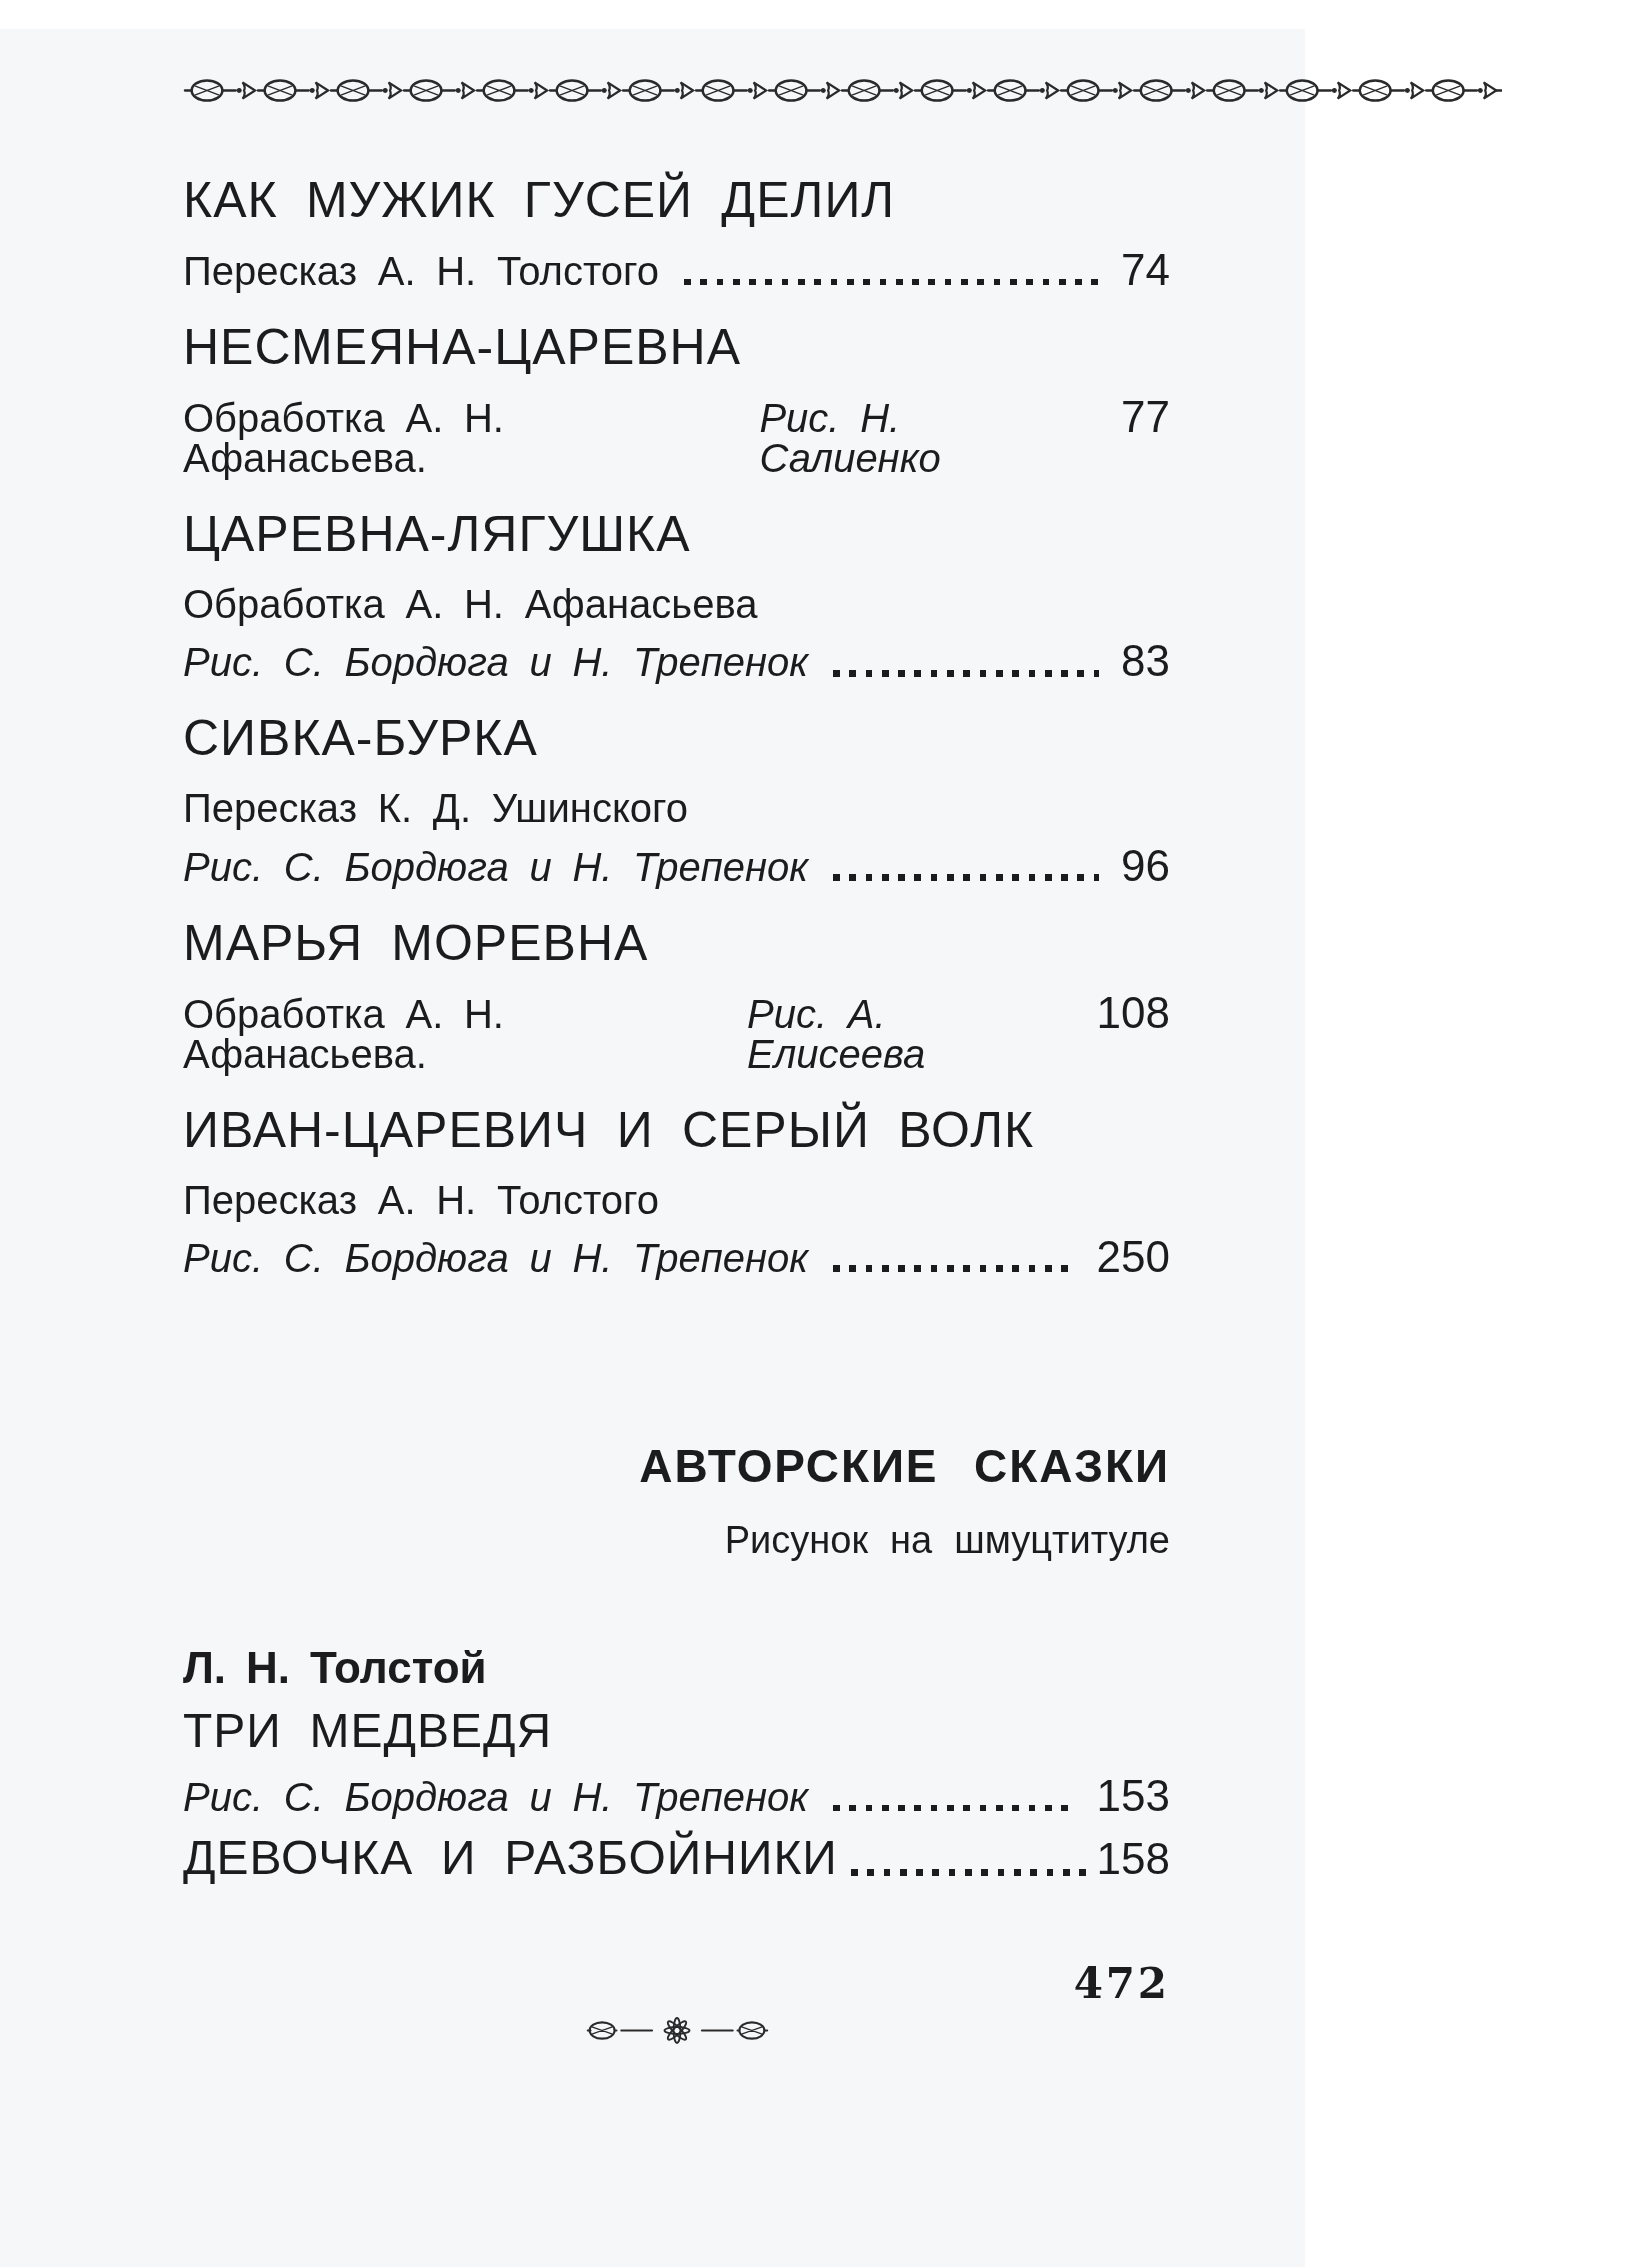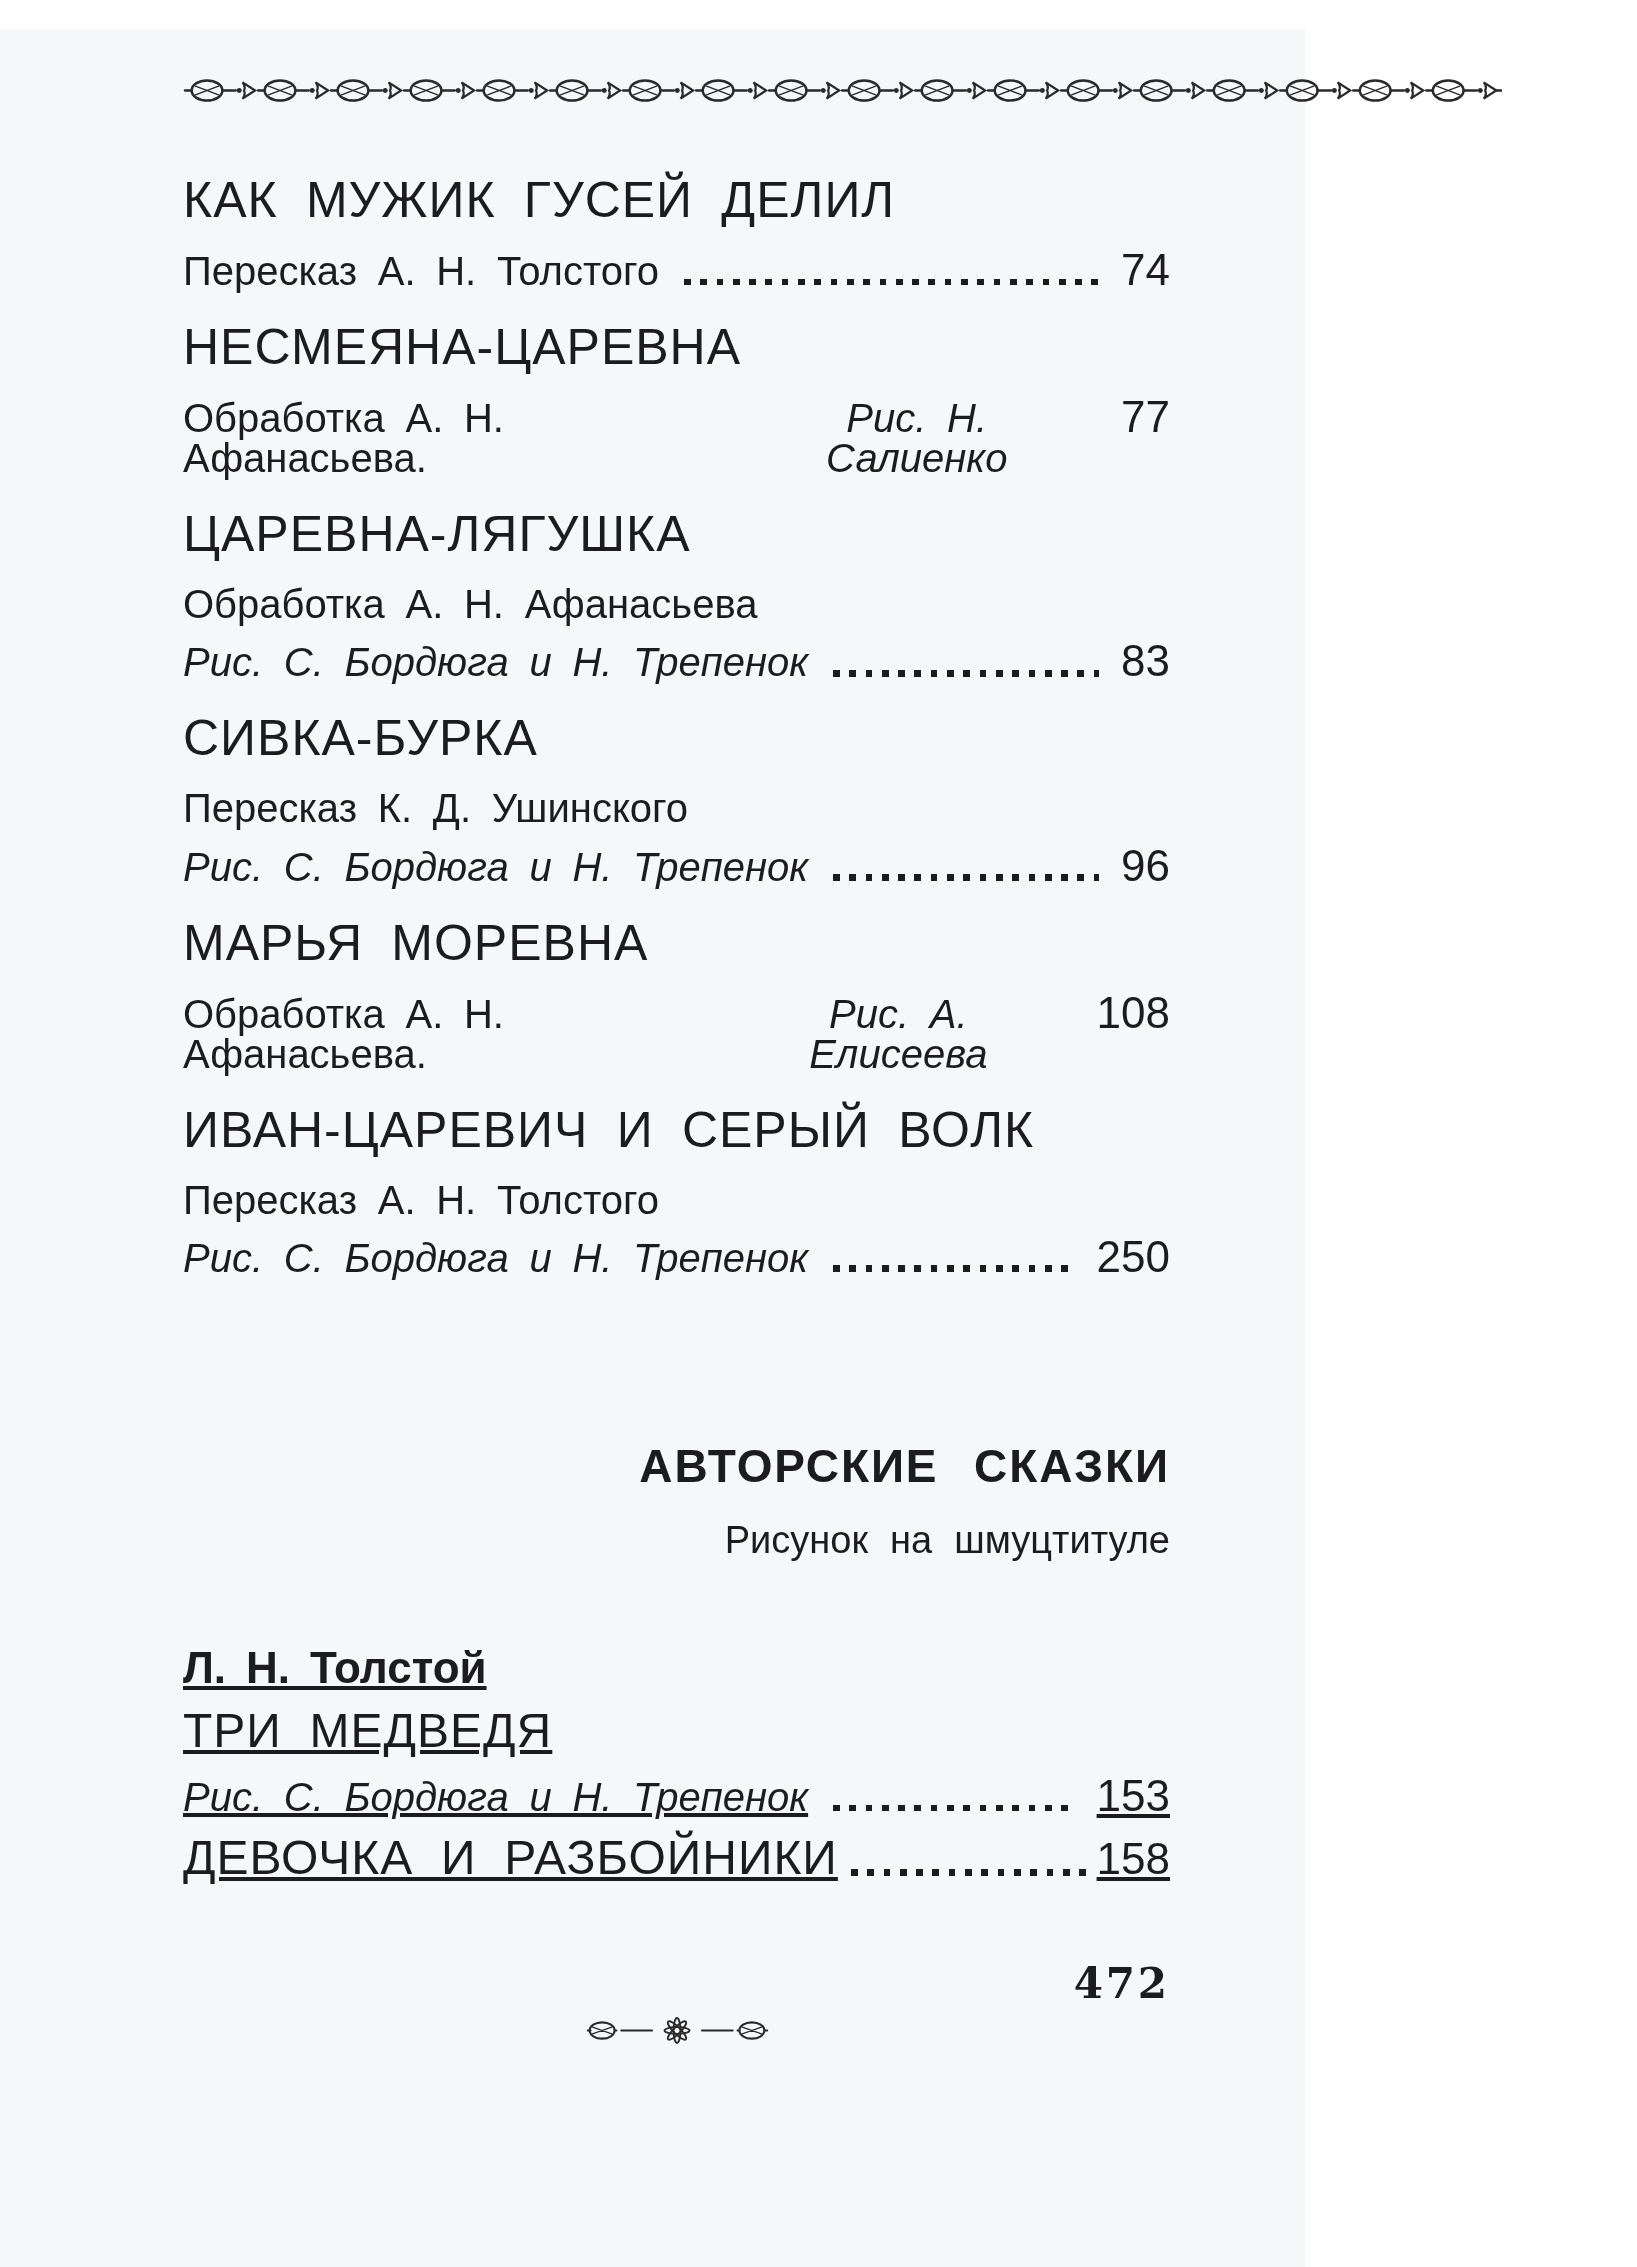--- a/index.html
+++ b/index.html
@@ -9,32 +9,32 @@
   .content{padding:44px 135px 0 183px;}
 
   .ornament{display:block;margin-bottom:67px;}
 
   .entry{margin-bottom:31px;}
   .story-title{font-size:50px;line-height:50px;letter-spacing:1px;word-spacing:13.4px;margin-bottom:25px;}
   .line{font-size:40px;line-height:40px;word-spacing:9.6px;gap:12px;}
   .row{display:flex;align-items:baseline;}
   .line + .line, .line + .row, .row + .row{margin-top:17.3px;}
   .ital{font-style:italic;}
-  .reg + .ital{margin-left:27px;text-align:center;}
+  .reg + .ital{margin-left:27px;}
   .leader{flex:1 1 auto;height:6.7px;align-self:flex-end;margin:0 9.6px 5.8px 13.4px;
           background:repeating-linear-gradient(to right,#1c1c1e 0 6.7px,transparent 6.7px 16.3px);}
   .leader.big{margin-bottom:6.7px;}
   .pagenum{font-size:44px;line-height:40px;white-space:nowrap;}
 
   .section{margin-top:163px;text-align:right;}
   .section-title{font-size:46px;font-weight:bold;letter-spacing:1.9px;word-spacing:21px;line-height:50px;}
   .section-sub{margin-top:29px;font-size:38px;word-spacing:11.5px;line-height:40px;}
   .section-authors{margin-top:11.5px;font-size:38px;font-style:italic;word-spacing:11.5px;line-height:42px;}
 
-  .author-block{margin-top:86px;text-decoration:underline;}
+  .author-block{margin-top:86px;}
   .author-name{font-size:44px;font-weight:bold;line-height:44px;word-spacing:7.7px;}
   .work-title{font-size:48px;line-height:48px;letter-spacing:1px;word-spacing:13.4px;margin-top:17.3px;}
   .work-row{margin-top:21px;}
   .work-title-row{margin-top:13.4px;}
   .work-title-row .wt{font-size:48px;line-height:48px;letter-spacing:1px;word-spacing:13.4px;}
 
   .footer{margin-top:81px;text-align:right;}
   .folio{font-family:"DejaVu Serif",serif;font-weight:bold;font-size:42px;line-height:42px;letter-spacing:2.9px;}
   .flourish{display:block;margin:7.7px auto 0 auto;}
 </style>

